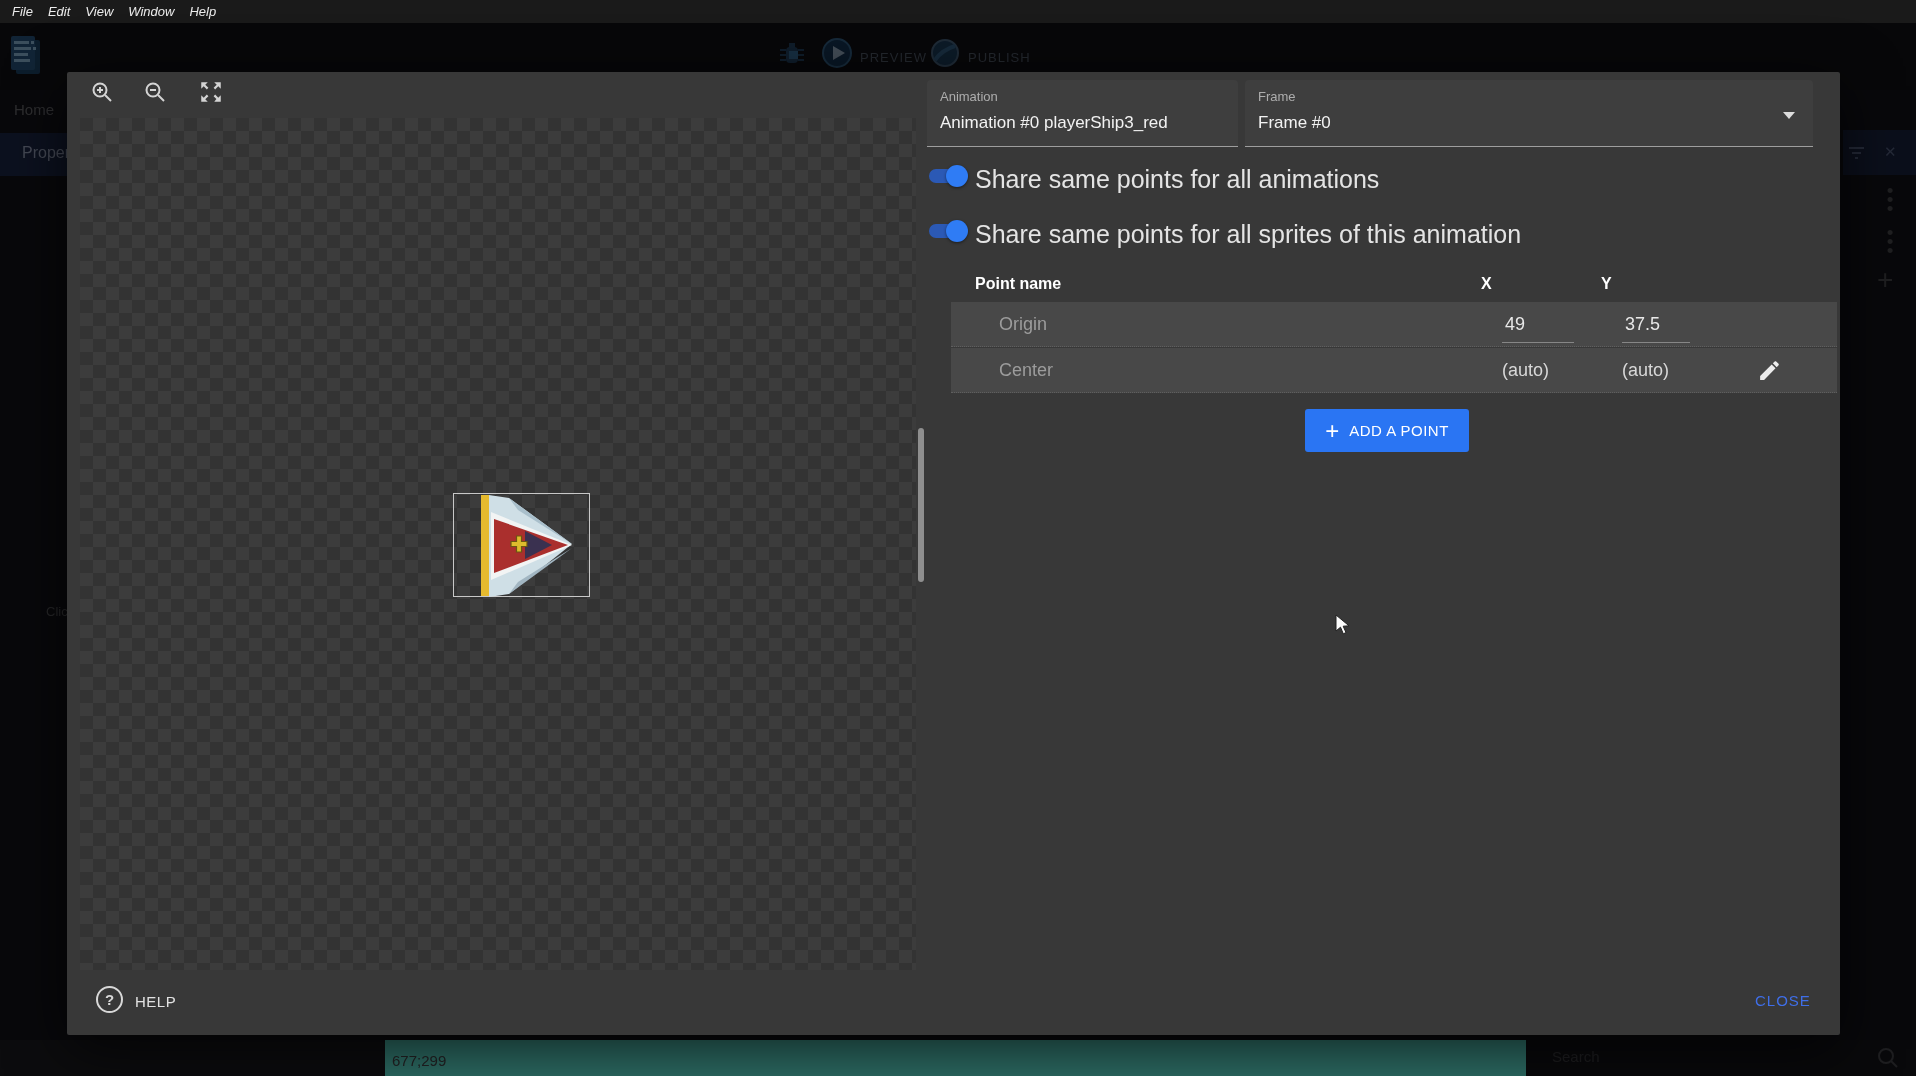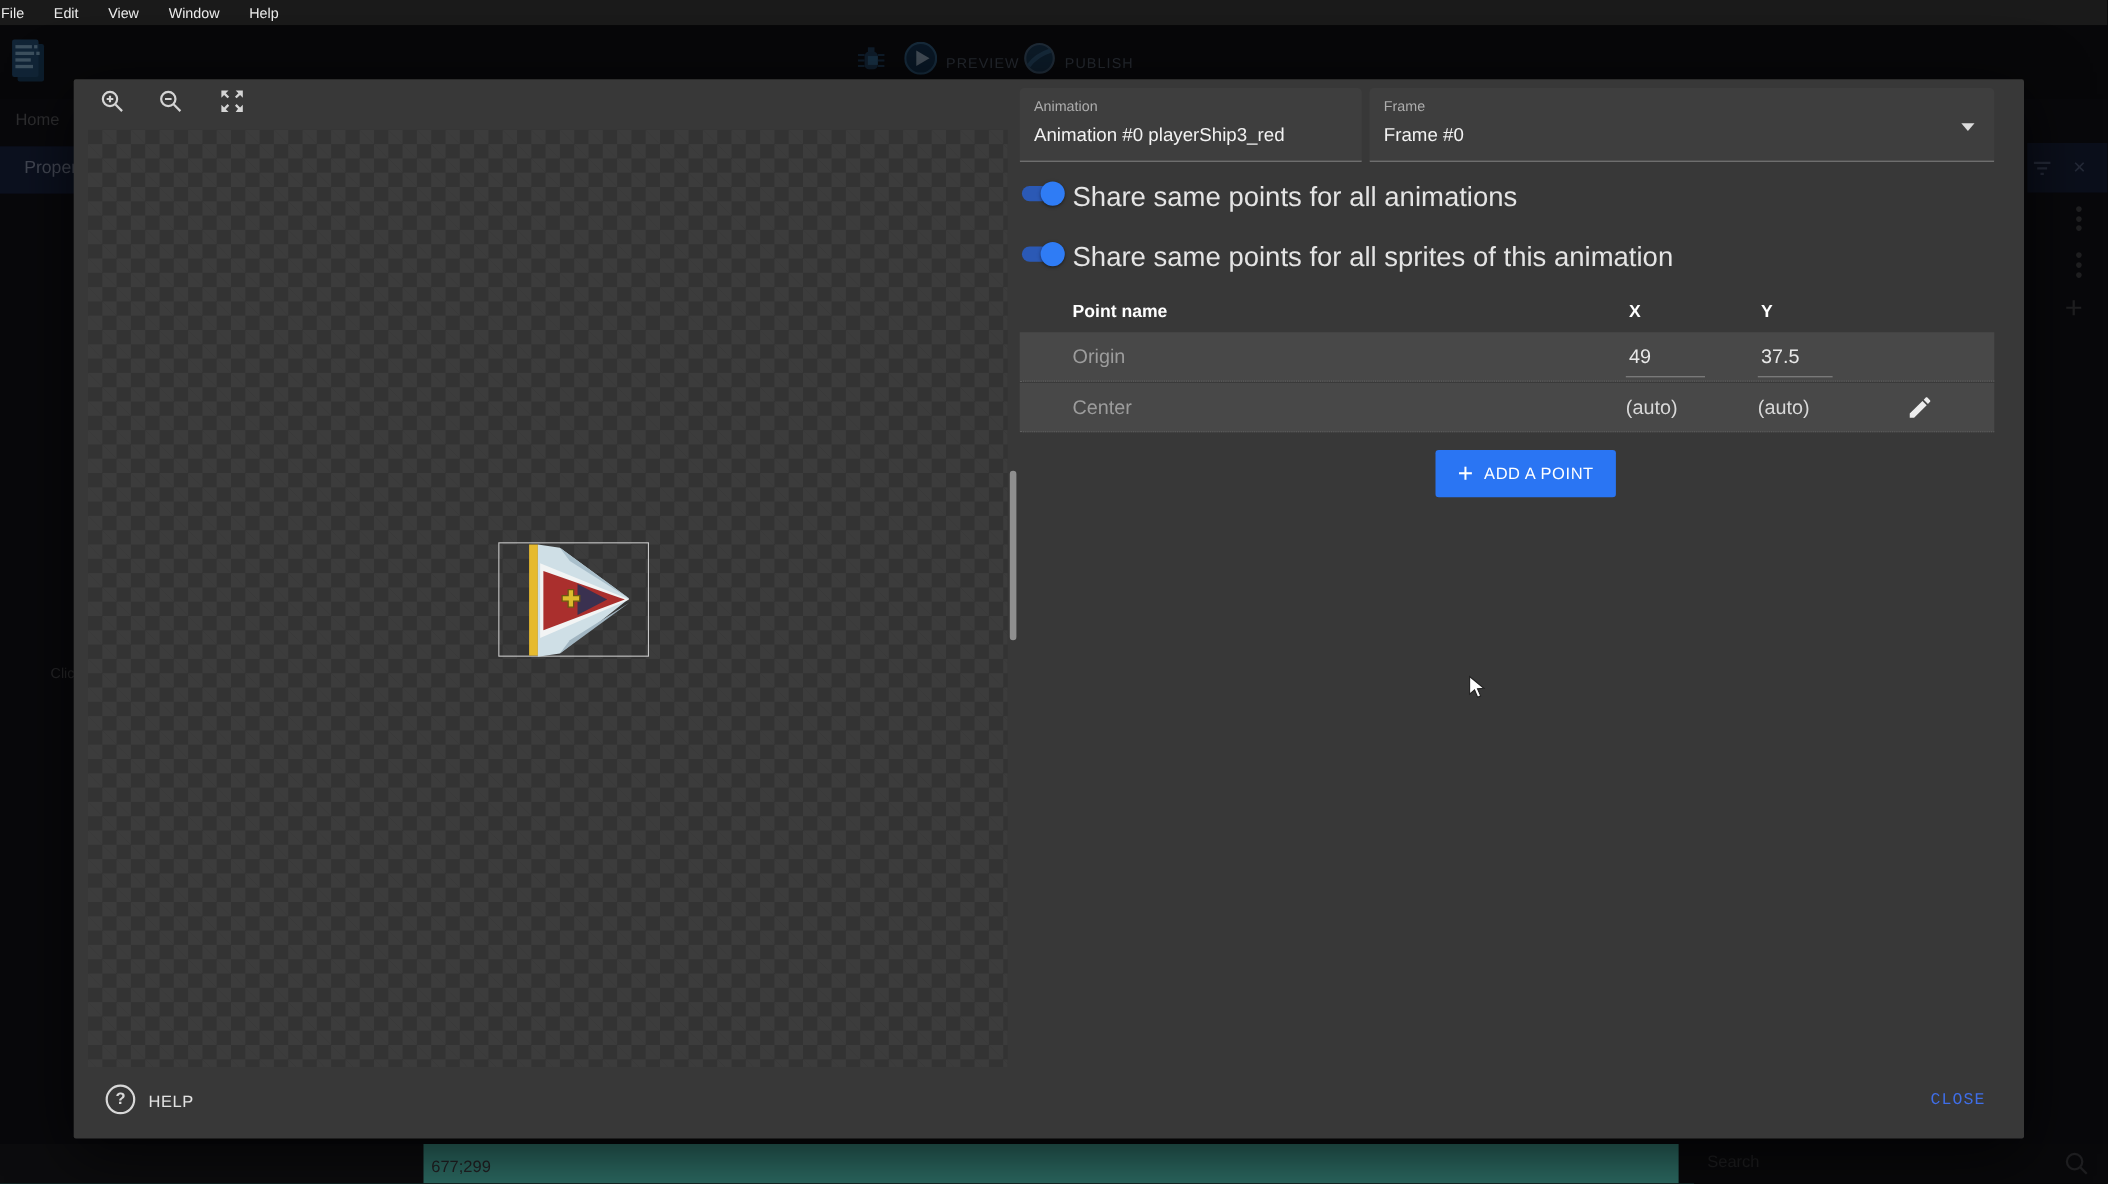--- a/index.html
+++ b/index.html
@@ -1,21 +1,21 @@
 <!DOCTYPE html>
 <html><head>
 <meta charset="utf-8">
 <style>
   html,body{margin:0;padding:0;background:#000;}
   *{box-sizing:border-box;font-family:"Liberation Sans",sans-serif;}
   .stage{position:relative;width:1916px;height:1076px;overflow:hidden;background:#0c0c0e;}
   .abs{position:absolute;}
 
   
-  .menubar{left:0;top:0;width:1916px;height:23px;background:#1a1a1a;display:flex;align-items:center;gap:27px;padding-left:1px;z-index:1;}
+  .menubar{left:0;top:0;width:1916px;height:23px;background:#1a1a1a;display:flex;align-items:center;gap:15px;padding-left:12px;z-index:1;font-style:italic;}
   .menubar span{font-size:13px;color:#ececec;cursor:default;}
   .toolbar{left:0;top:23px;width:1916px;height:67px;background:#0a0a0b;z-index:1;}
   .tb-label{font-size:13px;color:#49525c;letter-spacing:1px;}
   .tb-sep{width:1px;height:34px;background:#1f2126;position:absolute;top:38px;}
   .icon30{width:30px;height:30px;position:absolute;top:40px;}
 
   .side-tab{font-size:15px;color:#5d5d5d;z-index:1;text-align:right;}
   .prop-tab{background:#141f3a;z-index:1;}
   .bottombar{left:0;top:1040px;width:1540px;height:36px;background:#5eead4;z-index:1;padding-left:48px;}
 
@@ -35,32 +35,32 @@
   .select-label{font-size:13px;color:#adadad;position:absolute;left:13px;top:9px;}
   .select-value{font-size:17px;color:#f2f2f2;position:absolute;left:13px;top:33px;white-space:nowrap;}
   .select-arrow{position:absolute;width:0;height:0;border-left:6px solid transparent;border-right:6px solid transparent;border-top:7px solid #dcdcdc;}
 
   .switch{width:36px;height:26px;position:absolute;}
   .switch .track{position:absolute;left:1px;top:6px;width:34px;height:14px;border-radius:7px;background:#2b59b5;}
   .switch .thumb{position:absolute;right:-4px;top:2px;width:22px;height:22px;border-radius:50%;background:#2f7cf5;box-shadow:0 1px 3px rgba(0,0,0,.5);}
   .toggle-label{font-size:25px;color:#e4e4e4;white-space:nowrap;position:absolute;}
 
   .th{font-weight:bold;color:#ffffff;position:absolute;}
-  .table-row{left:860px;width:886px;height:45px;background:#484848;border-bottom:1px dotted #5f5f5f;}
+  .table-row{left:884px;width:886px;height:45px;background:#484848;border-bottom:1px dotted #5f5f5f;}
   .cell-name{font-size:18px;color:#9c9c9c;position:absolute;left:48px;top:12px;}
   .cell-val{font-size:18px;color:#e8e8e8;position:absolute;top:12px;}
   .val-underline{position:absolute;height:1px;background:#868686;top:40px;}
 
   .add-btn{left:1238px;top:337px;width:164px;height:43px;background:#2a75f3;border-radius:3px;display:flex;align-items:center;justify-content:center;gap:10px;cursor:pointer;}
   .add-btn .plus{color:#fff;font-size:24px;font-weight:400;line-height:1;}
   .add-btn .lbl{color:#fff;font-size:15px;letter-spacing:0.5px;}
 
   .help-circle{left:29px;top:914px;width:27px;height:27px;border:2px solid #d8d8d8;border-radius:50%;color:#d8d8d8;font-size:15px;font-weight:bold;display:flex;align-items:center;justify-content:center;}
   .help-text{left:68px;top:921px;font-size:15px;color:#e2e2e2;letter-spacing:0.5px;}
-  .close-text{left:1688px;top:920px;font-size:15px;color:#3f6ee8;letter-spacing:1px;cursor:pointer;font-family:Liberation Mono, monospace;}
+  .close-text{left:1688px;top:920px;font-size:15px;color:#3f6ee8;letter-spacing:1px;cursor:pointer;}
 
   .kebab{color:#3f3f3f;font-size:19px;line-height:9px;letter-spacing:0;text-align:center;width:10px;}
 </style>
 </head>
 <body>
 
 <div class="stage">
 
   <div class="abs menubar">
     <span>File</span>

